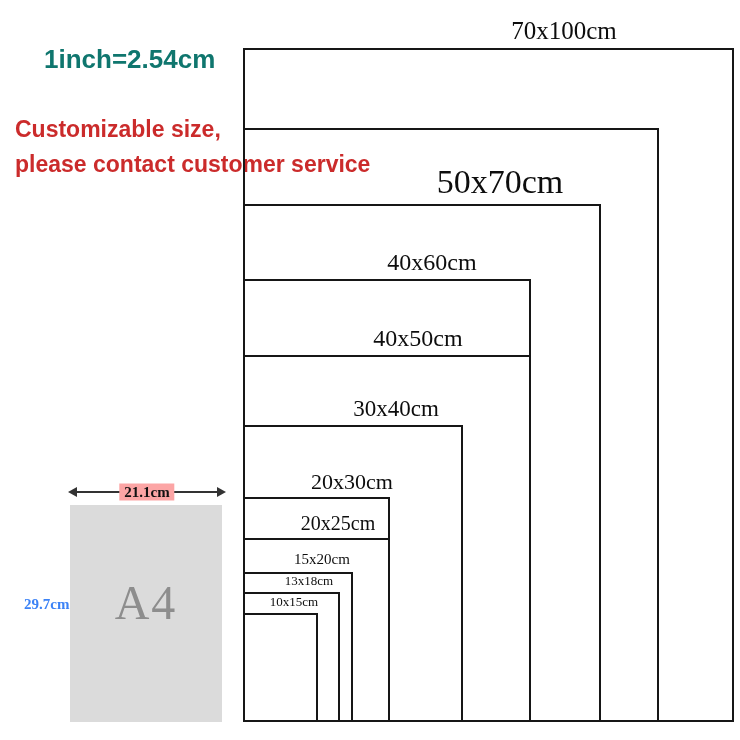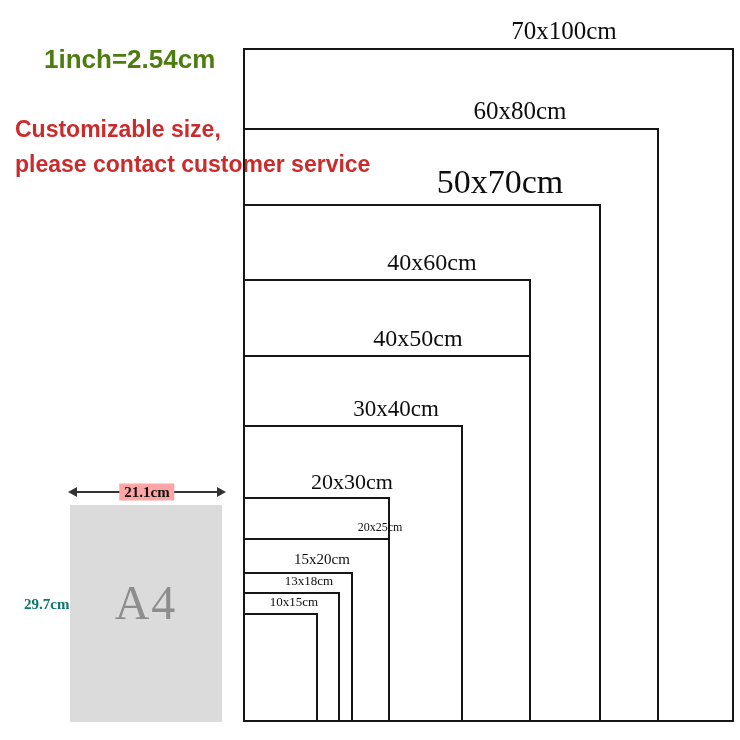--- a/index.html
+++ b/index.html
@@ -2,21 +2,21 @@
 <html><head>
 <meta charset="utf-8">
 <style>
   * { margin:0; padding:0; box-sizing:border-box; }
   html,body { background:#ffffff; }
   body { width:740px; height:740px; font-family:"Liberation Sans", sans-serif; }
   .canvas { position:relative; width:740px; height:740px; background:#ffffff; overflow:hidden; }
 
   .inch-note {
     position:absolute; left:44px; top:44px;
-    font-size:26px; font-weight:600; color:#4d7c0f;
+    font-size:26px; font-weight:600; color:#0f766e;
   }
   .notice {
     position:absolute; left:15px; top:112px;
     font-size:23px; line-height:35px; color:#cb2b2b;
   }
 
   #rects { position:absolute; left:8px; top:0; width:100%; height:100%; }
   .size-rect {
     position:absolute;
     border:2px solid #161616;
@@ -45,52 +45,51 @@
   .dim-arrow.left  { left:0;  border-right:9px solid #333333; }
   .dim-arrow.right { right:0; border-left:9px solid #333333; }
   .dim-label {
     position:absolute; left:50%; top:50%; transform:translate(-50%,-50%);
     background:#fca5a5; padding:0 5px;
     font-family:"Liberation Serif", serif; font-weight:bold; font-size:15px; color:#111111;
     white-space:nowrap;
   }
   .height-label {
     position:absolute; left:24px; top:596px; width:58px; text-align:left;
-    font-family:"Liberation Serif", serif; font-weight:bold; font-size:15px; color:#0f766e;
+    font-family:"Liberation Serif", serif; font-weight:bold; font-size:15px; color:#3b82f6;
   }
 </style>
 </head>
 <body>
 
 <div class="canvas">
 
   <div class="inch-note">1inch=2.54cm</div>
 
   <div class="notice" style="color: rgb(203, 43, 43); font-weight: bold;">
     <div>Customizable size,</div>
     <div>please contact customer service</div>
   </div>
 
   <div id="rects">
       <div class="size-rect" style="left: 235px; bottom: 18px; width: 491px; height: 674px;"></div>
       <div class="size-label" style="left: 556px; bottom: 696px; font-size: 25px;">70x100cm</div>
       <div class="size-rect" style="left: 235px; bottom: 18px; width: 416px; height: 594px;"></div>
-      <div class="size-label" style="left: 512px; bottom: 616px; font-size: 25px;">60x80cm</div>
       <div class="size-rect" style="left: 235px; bottom: 18px; width: 358px; height: 518px;"></div>
       <div class="size-label" style="left: 470px; bottom: 540px; font-size: 34px; margin-left: 22px;">50x70cm</div>
       <div class="size-rect" style="left: 235px; bottom: 18px; width: 288px; height: 443px;"></div>
       <div class="size-label" style="left: 424px; bottom: 465px; font-size: 24px;">40x60cm</div>
       <div class="size-rect" style="left: 235px; bottom: 18px; width: 288px; height: 367px;"></div>
       <div class="size-label" style="left: 410px; bottom: 389px; font-size: 24px;">40x50cm</div>
       <div class="size-rect" style="left: 235px; bottom: 18px; width: 220px; height: 297px;"></div>
       <div class="size-label" style="left: 388px; bottom: 319px; font-size: 23px;">30x40cm</div>
       <div class="size-rect" style="left: 235px; bottom: 18px; width: 147px; height: 225px;"></div>
       <div class="size-label" style="left: 344px; bottom: 247px; font-size: 22px;">20x30cm</div>
       <div class="size-rect" style="left: 235px; bottom: 18px; width: 147px; height: 184px;"></div>
-      <div class="size-label" style="left: 330px; bottom: 206px; font-size: 12px; margin-left: 42px;">20x25cm</div>
+      <div class="size-label" style="left: 330px; bottom: 206px; font-size: 20px;">20x25cm</div>
       <div class="size-rect" style="left: 235px; bottom: 18px; width: 110px; height: 150px;"></div>
       <div class="size-label" style="left: 314px; bottom: 172px; font-size: 15px;">15x20cm</div>
       <div class="size-rect" style="left: 235px; bottom: 18px; width: 97px; height: 130px;"></div>
       <div class="size-label" style="left: 301px; bottom: 152px; font-size: 13px; margin-top: 12px;">13x18cm</div>
       <div class="size-rect" style="left: 235px; bottom: 18px; width: 75px; height: 109px;"></div>
       <div class="size-label" style="left: 286px; bottom: 131px; font-size: 13px;">10x15cm</div>
     </div>
 
   <div class="a4-rect">
     <span class="a4-label">A4</span>

